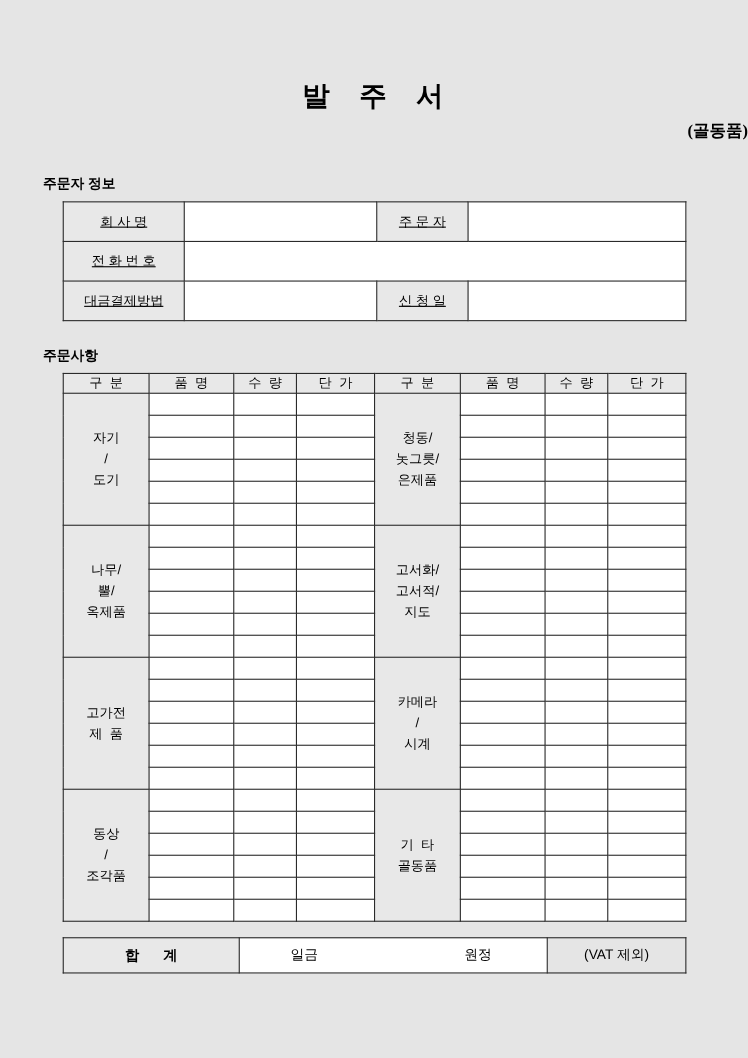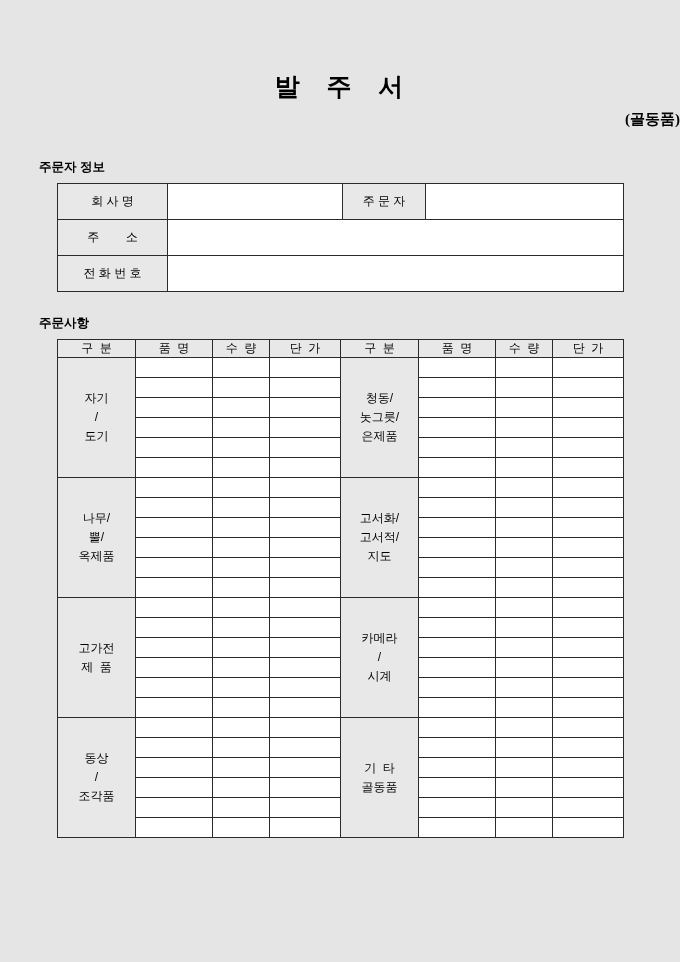--- a/index.html
+++ b/index.html
@@ -25,21 +25,21 @@
   .sh2 { margin-top:23px; }
   table { border-collapse:collapse; table-layout:fixed; margin-left:57px; width:566px; }
   .info-table { margin-top:7px; }
   .order-table { margin-top:7px; }
   .total-table { margin-top:14px; }
   td, th { border:1px solid #2b2b2b; font-size:12px; vertical-align:middle; }
   .label {
     background:#e8e8e8; text-align:center; white-space:pre; font-weight:normal;
   }
   .blank { background:#ffffff; }
-  .info-table td { height:36px; }
+  .info-table td { height:36px;text-decoration:underline; }
   .info-table td.blank { padding:0 6px; }
   .order-table th { height:16px; }
   .order-table td { height:20px; }
   .cat { line-height:19px; }
   .cat div { white-space:pre; }
   .total-table td { height:32px; }
   .total-label { font-weight:bold; font-size:13px; }
   .amount-wrap {
     display:flex; justify-content:space-between; padding:0 50px 0 46px;
     font-size:12.5px;
@@ -64,26 +64,28 @@
         <col style="width:198px">
     </colgroup>
     <tbody>
       <tr>
         <td class="label">회 사 명</td>
         <td class="blank"></td>
         <td class="label">주 문 자</td>
         <td class="blank"></td>
       </tr>
       <tr>
-        <td class="label">주        소</td>
+        <td class="label">전 화 번 호</td>
         <td class="blank" colspan="3"></td>
       </tr>
       <tr>
-        <td class="label">전 화 번 호</td>
-        <td class="blank" colspan="3"></td>
+        <td class="label">대금결제방법</td>
+        <td class="blank"></td>
+        <td class="label">신 청 일</td>
+        <td class="blank"></td>
       </tr>
     </tbody>
   </table>
 
   <div class="section-heading sh2">주문사항</div>
 
   <table class="order-table">
     <colgroup>
       <col style="width:78px">
         <col style="width:77px">
@@ -303,14 +305,33 @@
           <td class="blank"></td>
           <td class="blank"></td>
           <td class="blank"></td>
           <td class="blank"></td>
           <td class="blank"></td>
           <td class="blank"></td>
         </tr>
       </tbody>
   </table>
 
+  <table class="total-table">
+    <colgroup>
+      <col style="width:160px">
+        <col style="width:280px">
+        <col style="width:126px">
+    </colgroup>
+    <tbody>
+      <tr>
+        <td class="label total-label">합      계</td>
+        <td class="blank">
+          <div class="amount-wrap">
+            <span>일금</span>
+            <span>원정</span>
+          </div>
+        </td>
+        <td class="vat-cell">(VAT 제외)</td>
+      </tr>
+    </tbody>
+  </table>
 
 </div>
 
 </body></html>

